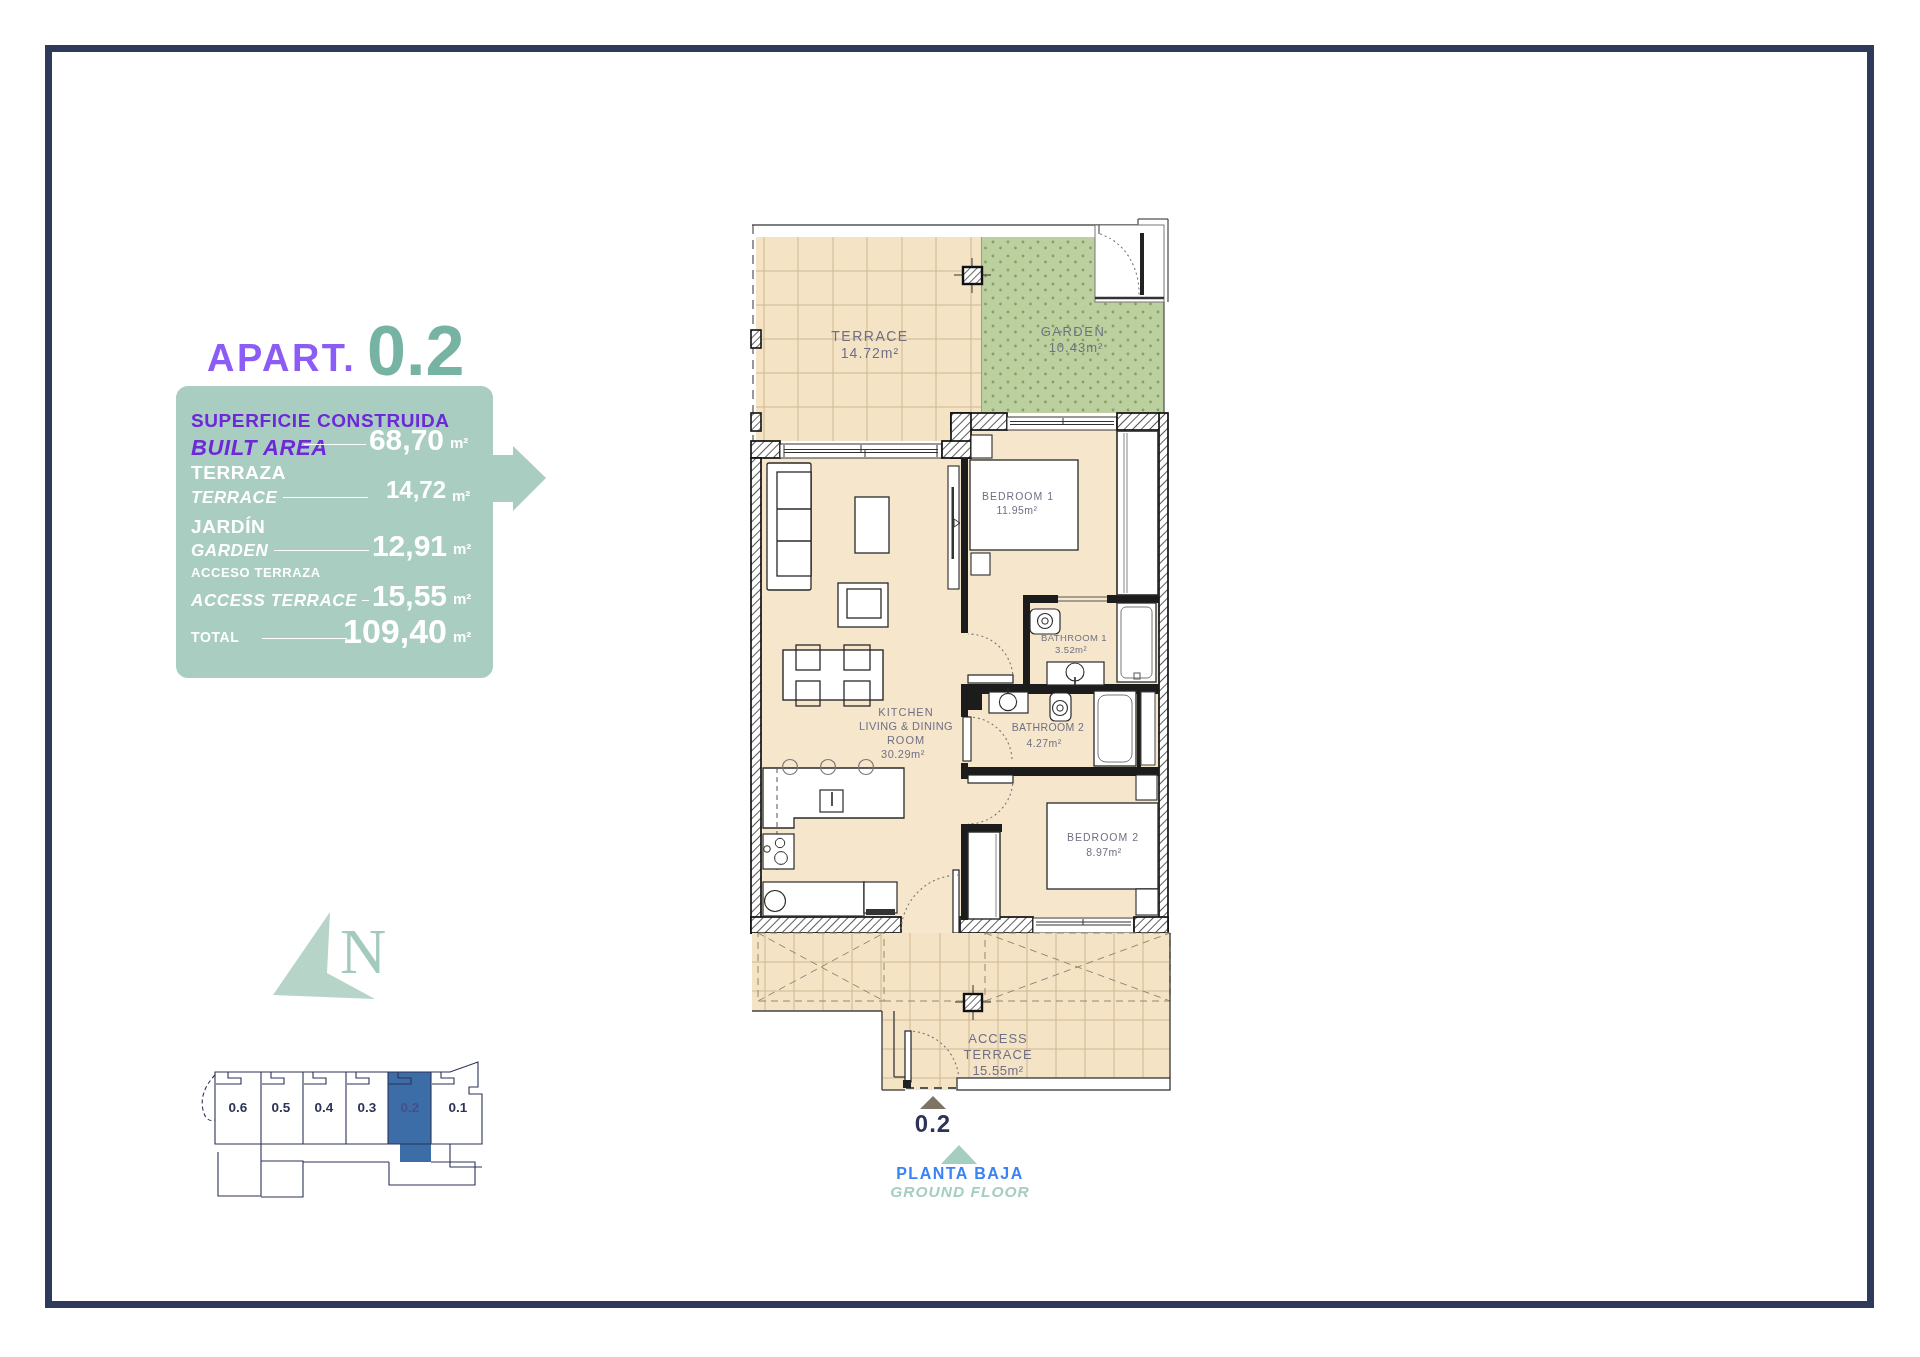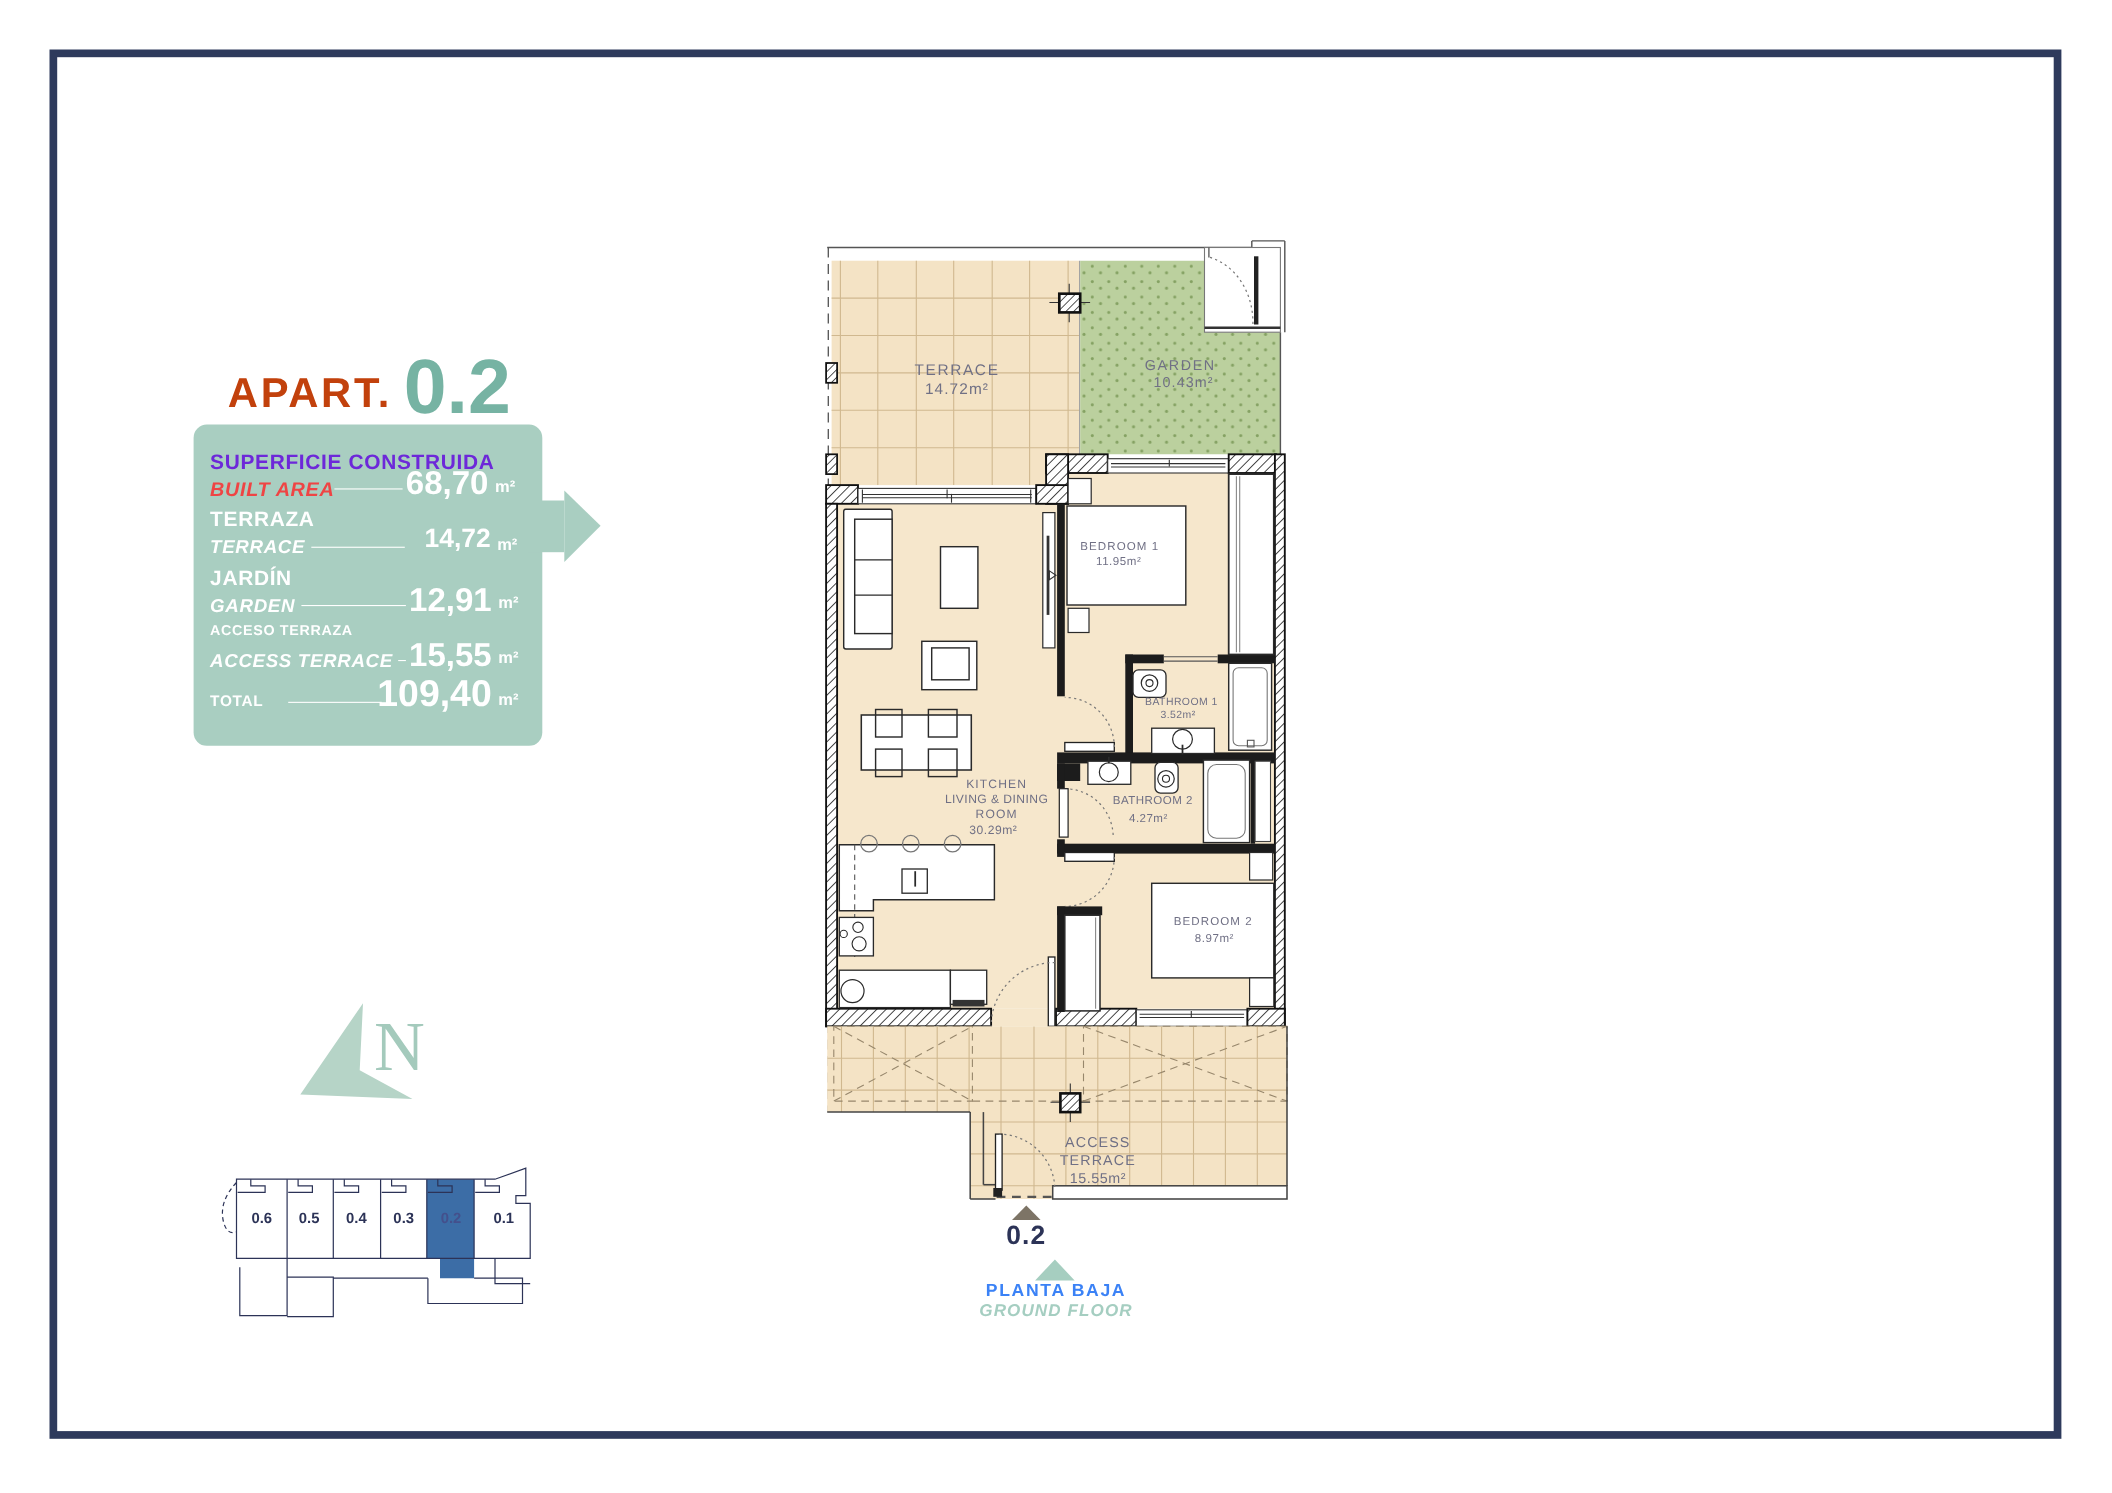--- a/index.html
+++ b/index.html
@@ -7,32 +7,32 @@
         font-family:"Liberation Sans",sans-serif;}
   .abs{position:absolute;}
   .t{position:absolute;white-space:nowrap;}
 </style>
 </head>
 <body>
 <div id="page">
 
   <div class="abs" style="left:45px;top:45px;width:1815px;height:1249px;border:7px solid #2e3a5c;"></div>
 
-  <div class="t" style="left:207px;top:337px;color:#c2410c;font-weight:bold;font-size:38px;letter-spacing:2.5px;">APART.</div>
+  <div class="t" style="left:207px;top:337px;color:#8b5cf6;font-weight:bold;font-size:38px;letter-spacing:2.5px;">APART.</div>
   <div class="t" style="left:367px;top:311px;color:#76b3a3;font-weight:bold;font-size:70px;letter-spacing:0px;">0.2</div>
 
   <div class="abs" style="left:176px;top:386px;width:317px;height:292px;background:#a9cec1;border-radius:12px;"></div>
 
   <svg class="abs" style="left:480px;top:440px;" width="70" height="80" viewBox="0 0 70 80">
     <rect x="0" y="15" width="33" height="47" fill="#a9cec1"></rect>
     <polygon points="33,6 33,71 66,38" fill="#a9cec1"></polygon>
   </svg>
 
   <div class="t" style="left:191px;top:410px;color:#6d28d9;font-weight:bold;font-size:19px;letter-spacing:0.6px;">SUPERFICIE CONSTRUIDA</div>
-  <div class="t" style="left:191px;top:435px;color:#ef4444;font-weight:bold;font-style:italic;font-size:18px;letter-spacing:0.6px;">BUILT AREA</div>
+  <div class="t" style="left:191px;top:435px;color:#6d28d9;font-weight:bold;font-style:italic;font-size:22px;letter-spacing:0.6px;">BUILT AREA</div>
   <div class="abs" style="left:304px;top:444px;width:62px;height:1px;background:#fff;"></div>
   <div class="t" style="left:444px;top:423px;color:#fff;font-weight:bold;font-size:30px;transform:translateX(-100%);">68,70</div>
   <div class="t" style="left:450px;top:434px;color:#fff;font-weight:bold;font-size:15px;">m²</div>
   <div class="t" style="left:191px;top:462px;color:#fff;font-weight:bold;font-size:19px;letter-spacing:0.6px;">TERRAZA</div>
   <div class="t" style="left:191px;top:488px;color:#fff;font-weight:bold;font-style:italic;font-size:17px;letter-spacing:0.6px;">TERRACE</div>
   <div class="abs" style="left:283px;top:497px;width:85px;height:1px;background:#fff;"></div>
   <div class="t" style="left:446px;top:476px;color:#fff;font-weight:bold;font-size:24px;transform:translateX(-100%);">14,72</div>
   <div class="t" style="left:452px;top:487px;color:#fff;font-weight:bold;font-size:15px;">m²</div>
   <div class="t" style="left:191px;top:516px;color:#fff;font-weight:bold;font-size:19px;letter-spacing:0.6px;">JARDÍN</div>
   <div class="t" style="left:191px;top:541px;color:#fff;font-weight:bold;font-style:italic;font-size:17px;letter-spacing:0.6px;">GARDEN</div>

